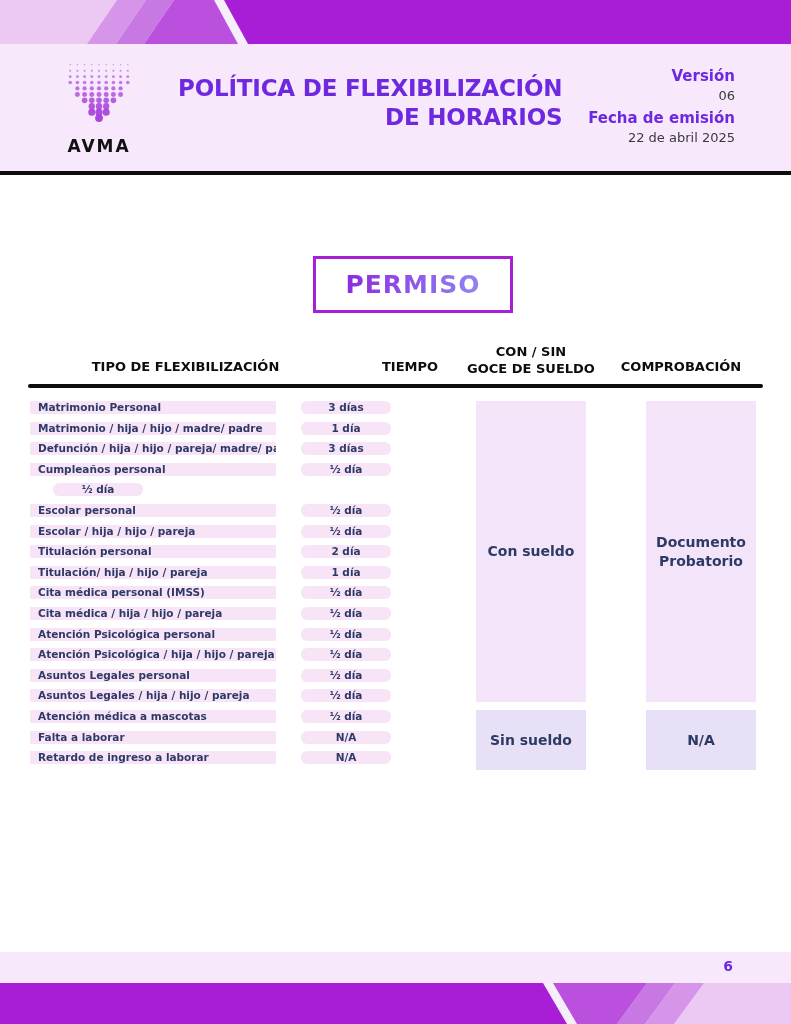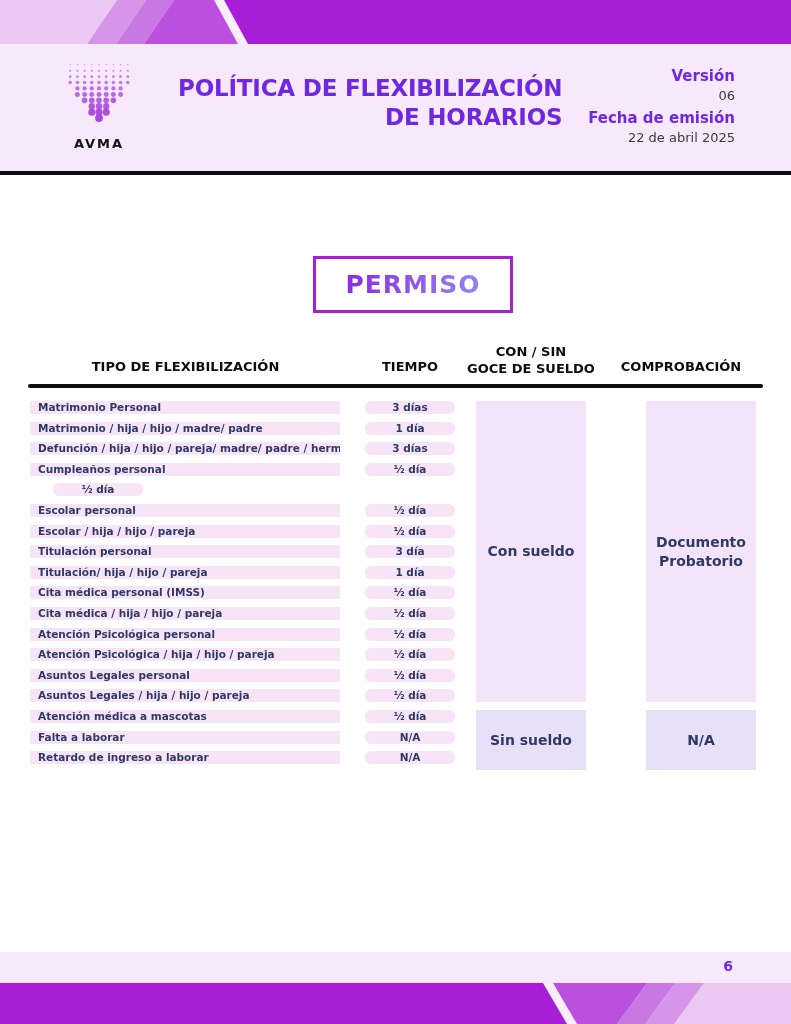--- a/index.html
+++ b/index.html
@@ -16,21 +16,21 @@
   .f-gap{fill:#f7eefb;}
   .f-light{fill:var(--banner-light,#ecc9f3);}
   .f-s1{fill:var(--banner-stripe1,#d795e9);}
   .f-s2{fill:var(--banner-stripe2,#c878e3);}
   .f-med{fill:var(--banner-medium,#bb50de);}
   .f-dark{fill:var(--banner-dark,#a81ed6);}
   
   .doc-header{position:absolute;left:0;top:44px;width:791px;height:127px;background:var(--header-bg,#f7e9fb);}
   .logo{position:absolute;left:58px;top:14px;width:82px;text-align:center;}
   .logo svg{width:80px;height:76px;display:block;margin:0 auto;}
-  .logo-text{font-size:13px;font-weight:800;letter-spacing:2px;color:#111111;margin-top:2px;}
+  .logo-text{font-size:17px;font-weight:800;letter-spacing:2px;color:#111111;margin-top:2px;}
   .doc-title{position:absolute;left:178px;top:30px;font-size:23px;line-height:29px;font-weight:800;color:var(--accent,#6d28e0);letter-spacing:-0.2px;text-align:right;}
   .doc-meta{position:absolute;right:56px;top:22px;text-align:right;}
   .meta-label{font-size:15px;font-weight:800;color:var(--accent,#6d28e0);line-height:20px;}
   .meta-value{font-size:13px;font-weight:500;color:#3a3a3a;line-height:20px;margin-bottom:2px;}
   .header-rule{position:absolute;left:0;top:171px;width:791px;height:4px;background:#0d0d0d;}
   
   .permiso-box{
     position:absolute;left:313px;top:256px;width:200px;height:57px;box-sizing:border-box;
     border:3px solid var(--border-purple,#a71fd6);background:#ffffff;
     display:flex;align-items:center;justify-content:center;
@@ -45,21 +45,21 @@
   .thead{position:relative;height:41px;}
   .th{position:absolute;bottom:2px;font-size:13px;font-weight:800;color:#0d0d0d;text-align:center;line-height:17px;}
   .th-col1{left:0;width:315px;}
   .th-col2{left:337px;width:90px;}
   .th-col3{left:428px;width:150px;bottom:0;}
   .th-col4{left:578px;width:150px;}
   .thead-rule{margin-top:7px;height:4px;border-radius:3px;background:#0d0d0d;}
   .table-body{position:relative;margin-top:13px;height:372px;}
   .trow{display:flex;height:13px;margin-bottom:7.6px;}
   .cell-tipo{
-    margin-left:2px;width:310px;box-sizing:border-box;background:var(--bar,#f8e4f7);
+    margin-left:2px;width:246px;box-sizing:border-box;background:var(--bar,#f8e4f7);
     font-size:10.5px;font-weight:700;color:var(--navy,#2d3a66);line-height:13px;
     padding-left:8px;white-space:nowrap;overflow:hidden;border-radius:1px;
   }
   .cell-tiempo{
     margin-left:25px;width:90px;background:var(--bar,#f8e4f7);
     font-size:10.5px;font-weight:700;color:var(--navy,#2d3a66);line-height:13px;
     text-align:center;border-radius:6px;
   }
   .merged{
     position:absolute;width:110px;display:flex;align-items:center;justify-content:center;
@@ -210,21 +210,21 @@
         <div class="trow">
           <div class="cell-tipo">Escolar personal</div>
           <div class="cell-tiempo">½ día</div>
         </div>
         <div class="trow">
           <div class="cell-tipo">Escolar / hija / hijo / pareja</div>
           <div class="cell-tiempo">½ día</div>
         </div>
         <div class="trow">
           <div class="cell-tipo">Titulación personal</div>
-          <div class="cell-tiempo">3 día</div>
+          <div class="cell-tiempo">2 día</div>
         </div>
         <div class="trow">
           <div class="cell-tipo">Titulación/ hija / hijo / pareja</div>
           <div class="cell-tiempo">1 día</div>
         </div>
         <div class="trow">
           <div class="cell-tipo">Cita médica personal (IMSS)</div>
           <div class="cell-tiempo">½ día</div>
         </div>
         <div class="trow">

